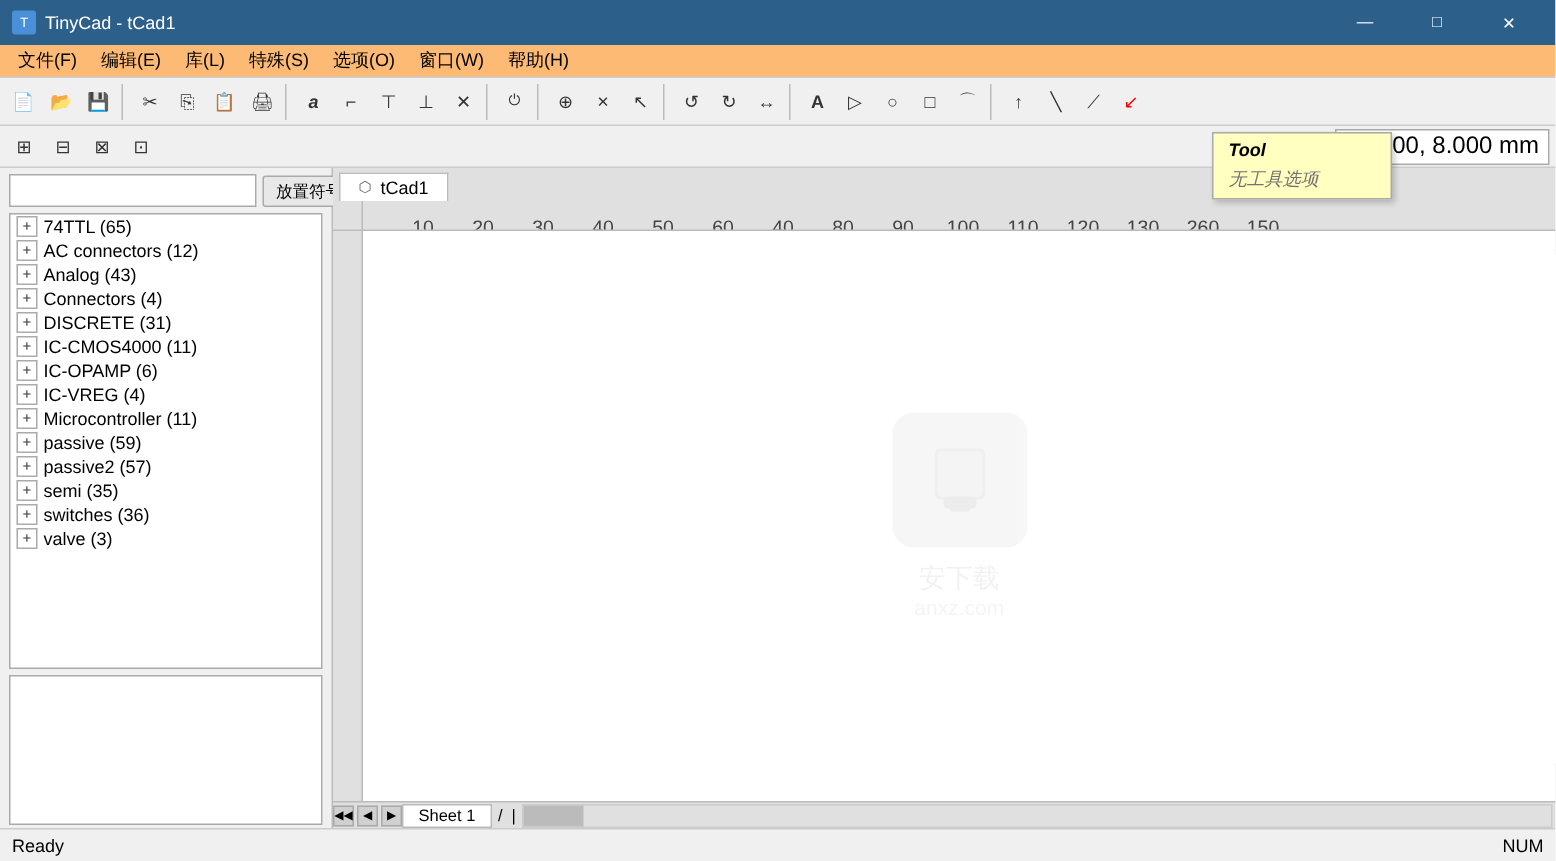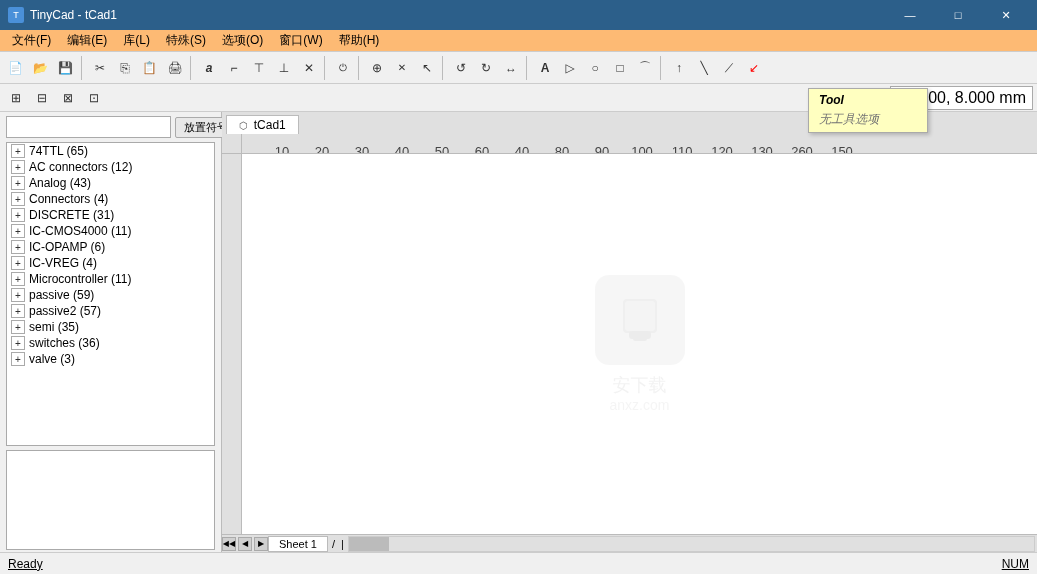--- a/index.html
+++ b/index.html
@@ -249,21 +249,20 @@
     
     .status-bar {
       background: #f0f0f0;
       height: 22px;
       display: flex;
       align-items: center;
       padding: 0 8px;
       border-top: 1px solid #ccc;
       font-size: 12px;
       justify-content: space-between;
-      text-decoration: underline;
     }
 
     
     .tool-popup {
       position: fixed;
       top: 88px;
       left: 808px;
       background: #ffffc0;
       border: 1px solid #aaa;
       padding: 4px 10px;

